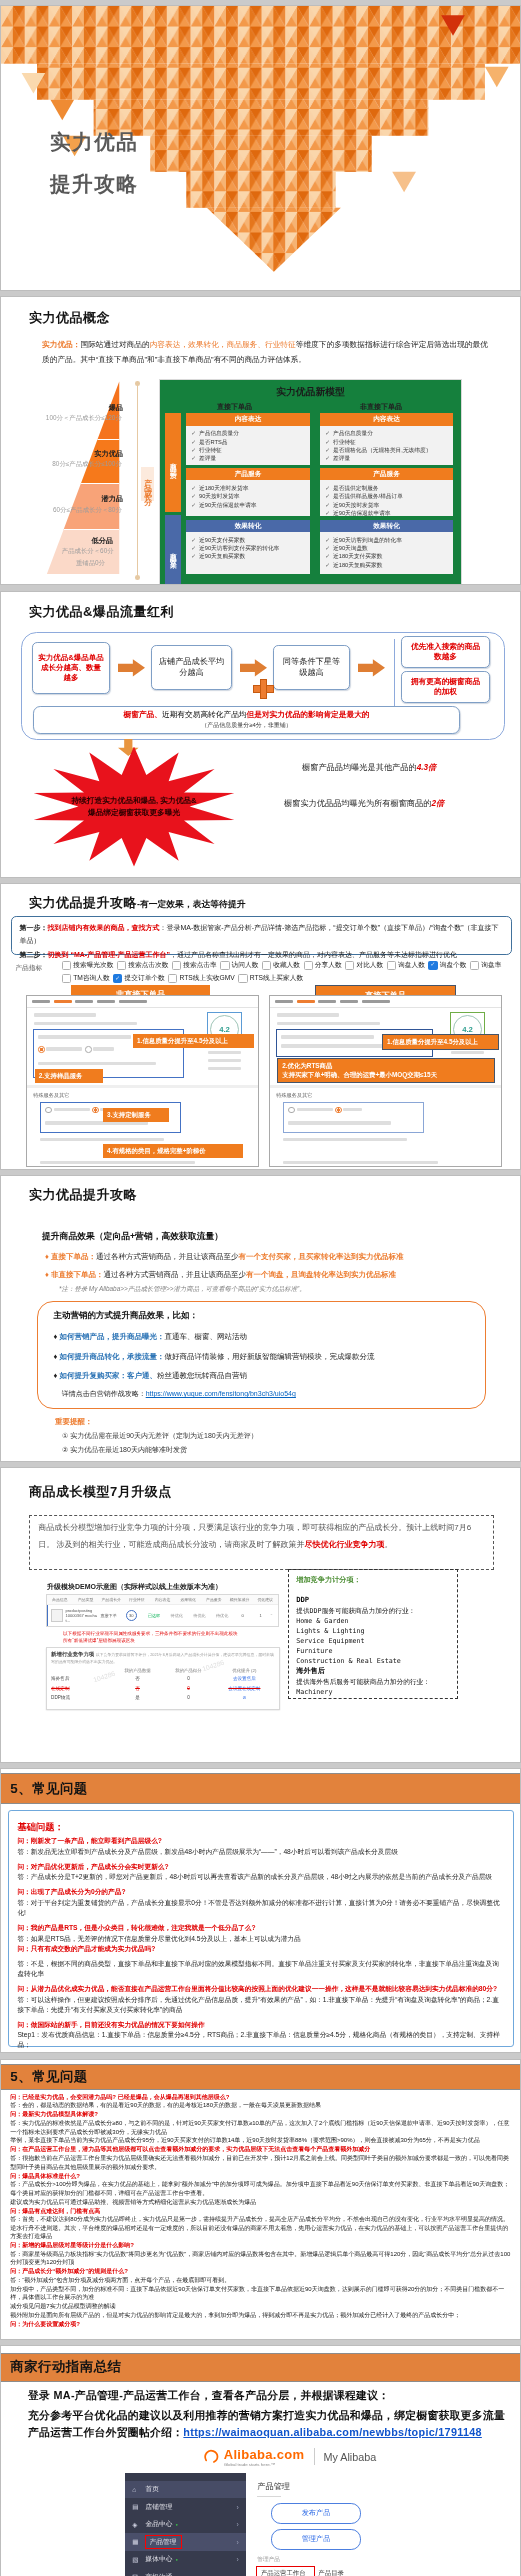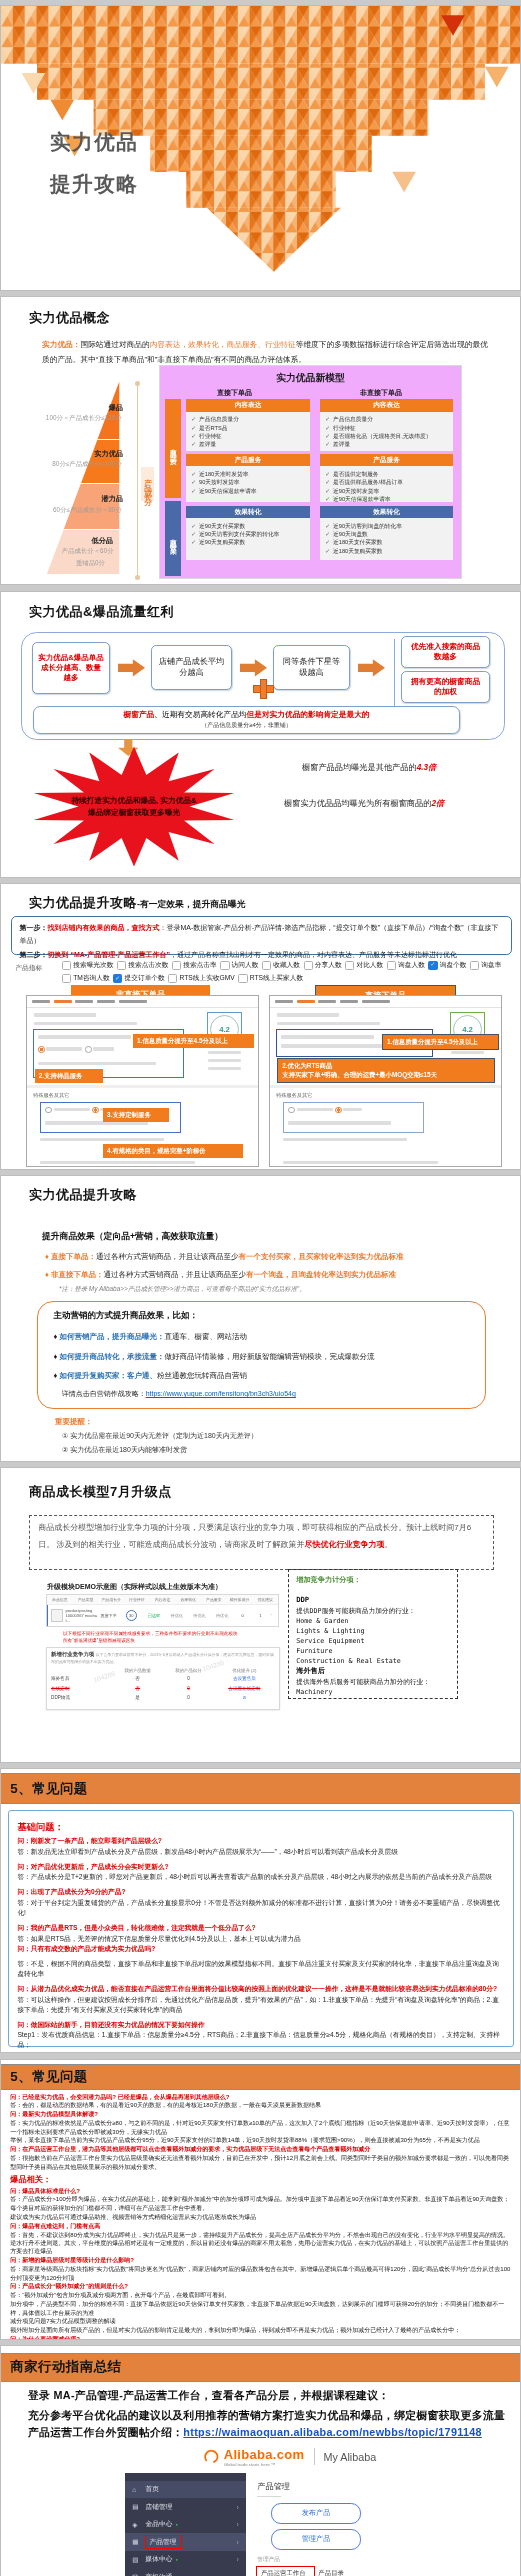--- a/index.html
+++ b/index.html
@@ -150,21 +150,21 @@
       <div class="abs tname" style="top:155px;width:82px">低分品</div>
       <div class="abs trange" style="top:166px;left:-14.4px">产品成长分＜60分</div>
       <div class="abs trange" style="top:178px;left:-23px">重铺品0分</div>
     </div>
 
     <div class="abs" style="left:136px;top:87px;width:1px;height:195px;background:#E6C9A3"></div>
     <div class="abs" style="left:134px;top:84px;width:4.6px;height:4.6px;border-radius:50%;background:#E6C9A3"></div>
     <div class="abs" style="left:134px;top:278px;width:4.6px;height:4.6px;border-radius:50%;background:#E6C9A3"></div>
     <div class="abs axis-label" style="left:140px;top:170px">产品成长分</div>
 
-    <div class="abs" style="left:158px;top:68px;width:301px;height:212px;border:0.5px solid #D9D9D9;background:#f0abfc">
+    <div class="abs" style="left:158px;top:82px;width:301px;height:212px;border:0.5px solid #D9D9D9;background:#15803d">
       <div class="abs" style="left:0;top:5.2px;width:100%;text-align:center;font-size:9.8px;font-weight:800;color:#1a1a1a">实力优品新模型</div>
       <div class="abs b" style="left:57px;top:21.6px;font-size:7px;color:#222">直接下单品</div>
       <div class="abs b" style="left:200px;top:21.6px;font-size:7px;color:#222">非直接下单品</div>
       <div class="abs rail hdr-o" style="left:5.2px;top:33px;width:15.5px;height:99px">商品品质</div>
       <div class="abs rail hdr-b" style="left:5.2px;top:135px;width:15.5px;height:75px">商品效果</div>
 
       <div class="abs" style="left:26px;top:33px;width:124px">
         <div class="mhdr hdr-o">内容表达</div>
         <div class="mlist" style="height:32px">
             <div>产品信息质量分</div>
@@ -245,21 +245,21 @@
     <div class="darrow" style="left:117px;top:147px"></div>
     <div class="star" style="left:30px;top:155px;width:206px;height:120px">
         <span>持续打造实力优品和爆品, 实力优品&amp;爆品绑定橱窗获取更多曝光</span>
       </div>
 
     <div class="abs" style="left:301px;top:170px;width:175px;font-size:8.2px;line-height:1.55;color:#222"><span>橱窗产品品均曝光是其他产品的</span><span class="ri">4.3倍</span></div>
     <div class="abs" style="left:283px;top:206px;width:175px;font-size:8.2px;line-height:1.55;color:#222"><span>橱窗实力优品品均曝光为所有橱窗商品的</span><span class="ri">2倍</span></div>
   </div>
 
   <div class="slide" style="height:287px">
-    <div class="abs" style="left:28px;top:10.3px"><span class="stitle">实力优品提升攻略</span><span style="font-size:8.8px;font-weight:700;color:#141414">-有一定效果，提升商品曝光</span></div>
+    <div class="abs" style="left:28px;top:10.3px"><span class="stitle">实力优品提升攻略</span><span style="font-size:8.8px;font-weight:700;color:#141414">-有一定效果，表达等待提升</span></div>
     <div class="stepbox" style="left:10.3px;top:32px;width:501px;height:39px">
       <div><span class="b">第一步：</span><span class="rb">找到店铺内有效果的商品，查找方式</span><span>：登录MA-数据管家-产品分析-产品详情-筛选产品指标，“提交订单个数”（直接下单品）/“询盘个数”（非直接下单品）</span></div>
       <div><span class="b">第二步：</span><span class="rb">切换到 “MA-产品管理-产品运营工作台”</span><span>，通过产品名称查找出刚才有一定效果的商品，对内容表达、产品服务等未达标指标进行优化</span></div>
     </div>
     <div class="abs" style="left:14.4px;top:80px;font-size:6.7px;color:#555">产品指标</div>
     <div class="abs" style="left:61px;top:77px;width:453px">
       <span class="ck">
           <span class="ckbox"></span>
           <span class="cklabel">搜索曝光次数</span>
         </span><span class="ck">
@@ -511,21 +511,20 @@
         <span>5、常见问题</span>
       </div>
     <div class="abs faq2" style="left:9.3px;top:33px;width:503px">
       <div class="fl qq"><span>问：已经是实力优品，会变回潜力品吗? 已经是爆品，会从爆品再退到其他层级么?</span></div>
         <div class="fl aa"><span>答：会的，都是动态的数据结果，有的是看近90天的数据，有的是考核近180天的数据，一般在每天凌晨更新数据结果</span></div>
         <div class="fl qq"><span>问：最新实力优品模型具体解读?</span></div>
         <div class="fl aa"><span>答：实力优品的标准依然是产品成长分≥80，与之前不同的是，针对近90天买家支付订单数≥10单的产品，这次加入了2个底线门槛指标（近90天信保退款申请率、近90天按时发货率），任意一个指标未达到要求产品成长分即被减30分，无缘实力优品</span></div>
         <div class="fl aa"><span>举例，某非直接下单品当前为实力优品产品成长分95分，近90天买家支付的订单数14单，近90天按时发货率88%（要求范围&gt;90%），则会直接被减30分为65分，不再是实力优品</span></div>
         <div class="fl qq"><span>问：在产品运营工作台里，潜力品等其他层级都可以点击查看额外加减分的要求，实力优品层级下无法点击查看每个产品查看额外加减分</span></div>
         <div class="fl aa"><span>答：很抱歉当前在产品运营工作台里实力优品层级里确实还无法查看额外加减分，目前已在开发中，预计12月底之前会上线。同类型同叶子类目的额外加减分要求都是一致的，可以先看同类型同叶子类目商品在其他层级里展示的额外加减分要求。</span></div>
-        <div class="fl hh"><span>爆品相关：</span></div>
         <div class="fl qq"><span>问：爆品具体标准是什么?</span></div>
         <div class="fl aa"><span>答：产品成长分&gt;100分即为爆品，在实力优品的基础上，能拿到“额外加减分”中的加分项即可成为爆品。加分项中直接下单品看近90天信保订单支付买家数、非直接下单品看近90天询盘数；每个类目对应的获得加分的门槛都不同，详细可在产品运营工作台中查看。</span></div>
         <div class="fl aa"><span>建议成为实力优品后可通过爆品助推、视频营销等方式精细化运营从实力优品逐渐成长为爆品</span></div>
         <div class="fl qq"><span>问：爆品有点难达到，门槛有点高</span></div>
         <div class="fl aa"><span>答：首先，不建议达到80分成为实力优品即终止，实力优品只是第一步，需持续提升产品成长分，提高全店产品成长分平均分，不然会出现自己的没有变化，行业平均水平明显提高的情况。逆水行舟不进则退。其次，平台维度的爆品相对还是有一定难度的，所以目前还没有爆品的商家不用太着急，先用心运营实力优品，在实力优品的基础上，可以按照产品运营工作台里提供的方案去打造爆品</span></div>
         <div class="fl qq"><span>问：新增的爆品层级对星等级计分是什么影响?</span></div>
         <div class="fl aa"><span>答：商家星等级商品力板块指标“实力优品数”将同步更名为“优品数”，商家店铺内对应的爆品数将包含在其中。新增爆品逻辑后单个商品最高可得120分，因此“商品成长平均分”总分从过去100分封顶变更为120分封顶</span></div>
         <div class="fl qq"><span>问：产品成长分“额外加减分”的规则是什么?</span></div>
         <div class="fl aa"><span>答：“额外加减分”包含加分项及减分项两方面，点开每个产品，在最底部即可看到。</span></div>
         <div class="fl aa"><span>加分项中，产品类型不同，加分的标准不同：直接下单品依据近90天信保订单支付买家数，非直接下单品依据近90天询盘数，达到展示的门槛即可获得20分的加分；不同类目门槛数都不一样，具体值以工作台展示的为准</span></div>

